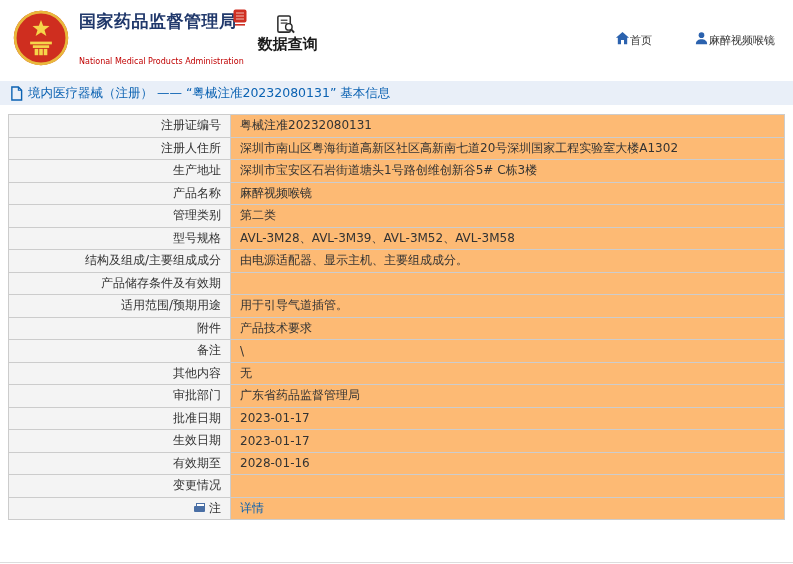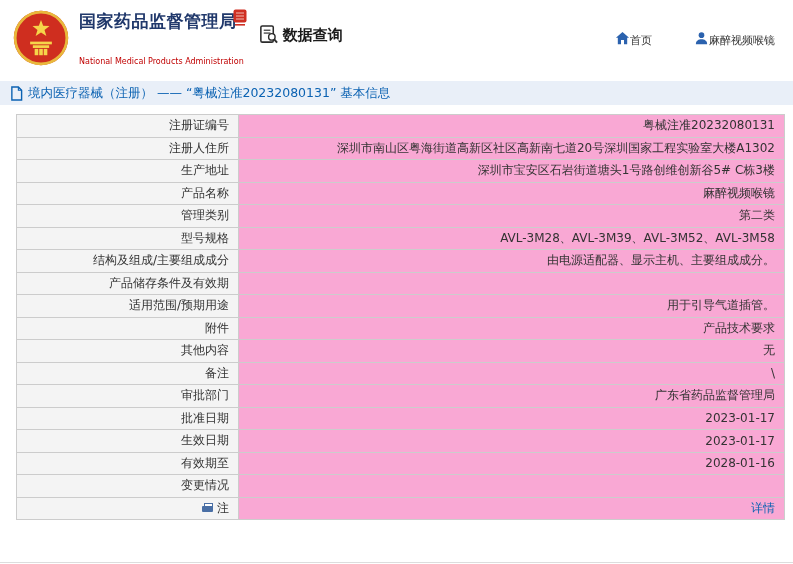--- a/index.html
+++ b/index.html
@@ -26,52 +26,52 @@
   }
   .logo{width:58px;height:58px;flex:0 0 auto;}
   .org-block{margin-left:9px;}
   .org-name{
     font-size:17px;font-weight:bold;color:var(--title-navy);
     letter-spacing:0.5px;white-space:nowrap;
   }
   .org-en{font-size:8px;color:var(--subtitle-red);margin-top:24px;white-space:nowrap;}
   .seal{position:absolute;left:233px;top:9px;}
   .section-label{
-    display:flex;align-items:flex-end;margin-left:14px;margin-top:-8px;
-    font-size:15px;font-weight:bold;color:#1a1a1a;white-space:nowrap;
+    display:flex;align-items:center;margin-left:14px;margin-top:-8px;
+    font-size:15px;font-weight:bold;color:#1a1a1a;white-space:nowrap;flex-direction:column;
   }
   .section-label .q-icon{margin-right:4px;display:inline-flex;}
   .header-spacer{flex:1;}
   .nav-item{
     display:flex;flex-direction:row;align-items:center;
     margin-left:42px;font-size:11px;color:#333;cursor:pointer;white-space:nowrap;
   }
   .nav-item .nav-icon{height:17px;display:flex;align-items:center;}
   .nav-item .nav-label{margin-top:4px;}
   
   .title-bar{
     margin-top:5px;background:var(--titlebar-bg);
     height:24px;display:flex;align-items:center;padding:0 10px;
   }
   .title-bar .doc-icon{display:inline-flex;margin-right:5px;}
   .title-bar-text{font-size:12.5px;color:var(--accent-blue);font-weight:normal;white-space:nowrap;}
   
-  .table-wrap{padding:9px 8px 0 16px;}
+  .table-wrap{padding:9px 8px 0 8px;}
   table.info-table{width:100%;border-collapse:collapse;table-layout:fixed;}
   .info-table th,.info-table td{
     border:1px solid var(--border);
     font-size:12px;font-weight:normal;
     height:22.5px;padding:2px 9px;vertical-align:middle;
     overflow:hidden;white-space:nowrap;
   }
   .info-table th{
     width:222px;background:var(--label-bg);
     text-align:right;color:#333;
   }
-  .info-table td{background:#f9a8d4;text-align:right;}
+  .info-table td{background:#fdba74;text-align:left;}
   a.detail-link{color:var(--link);text-decoration:none;cursor:pointer;}
   .mini-icon{
     display:inline-block;width:11px;height:10px;margin-right:4px;
     vertical-align:-1px;position:relative;
   }
   .mini-icon::before{
     content:"";position:absolute;left:2px;top:0;width:7px;height:4px;
     border:1px solid #4a6fa5;background:#fff;
   }
   .mini-icon::after{
@@ -188,26 +188,26 @@
         </tr>
         <tr>
           <th>适用范围/预期用途</th>
           <td>用于引导气道插管。</td>
         </tr>
         <tr>
           <th>附件</th>
           <td>产品技术要求</td>
         </tr>
         <tr>
+          <th>备注</th>
+          <td>\</td>
+        </tr>
+        <tr>
           <th>其他内容</th>
           <td>无</td>
-        </tr>
-        <tr>
-          <th>备注</th>
-          <td>\</td>
         </tr>
         <tr>
           <th>审批部门</th>
           <td>广东省药品监督管理局</td>
         </tr>
         <tr>
           <th>批准日期</th>
           <td>2023-01-17</td>
         </tr>
         <tr>

